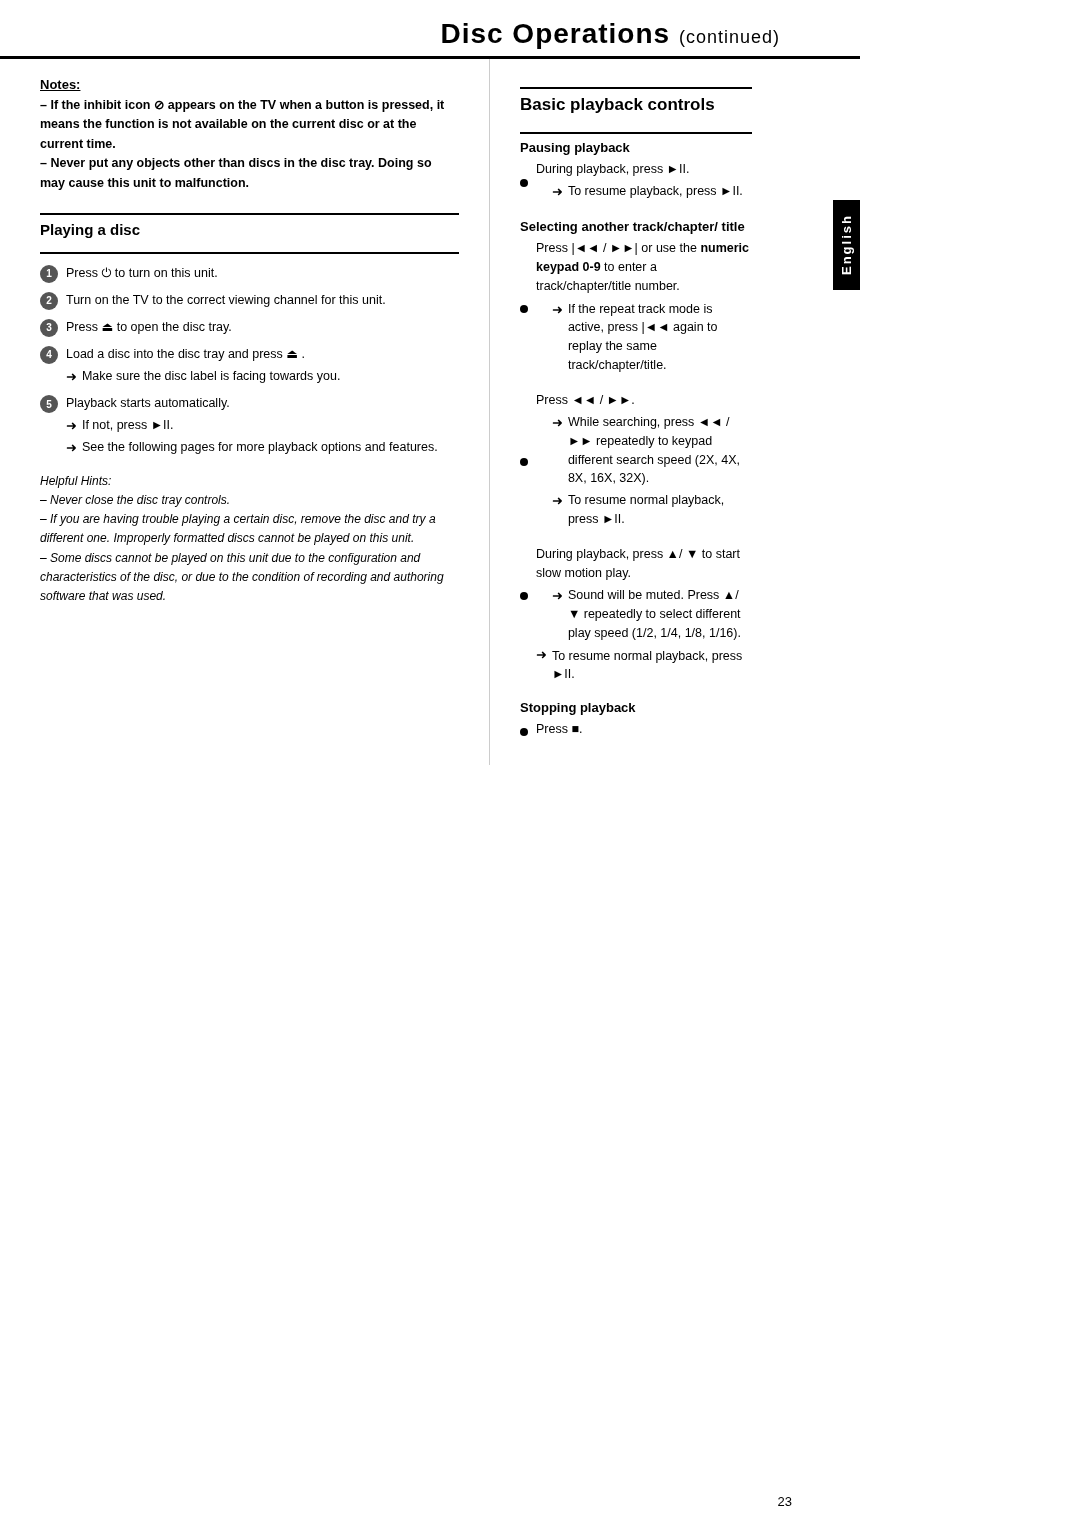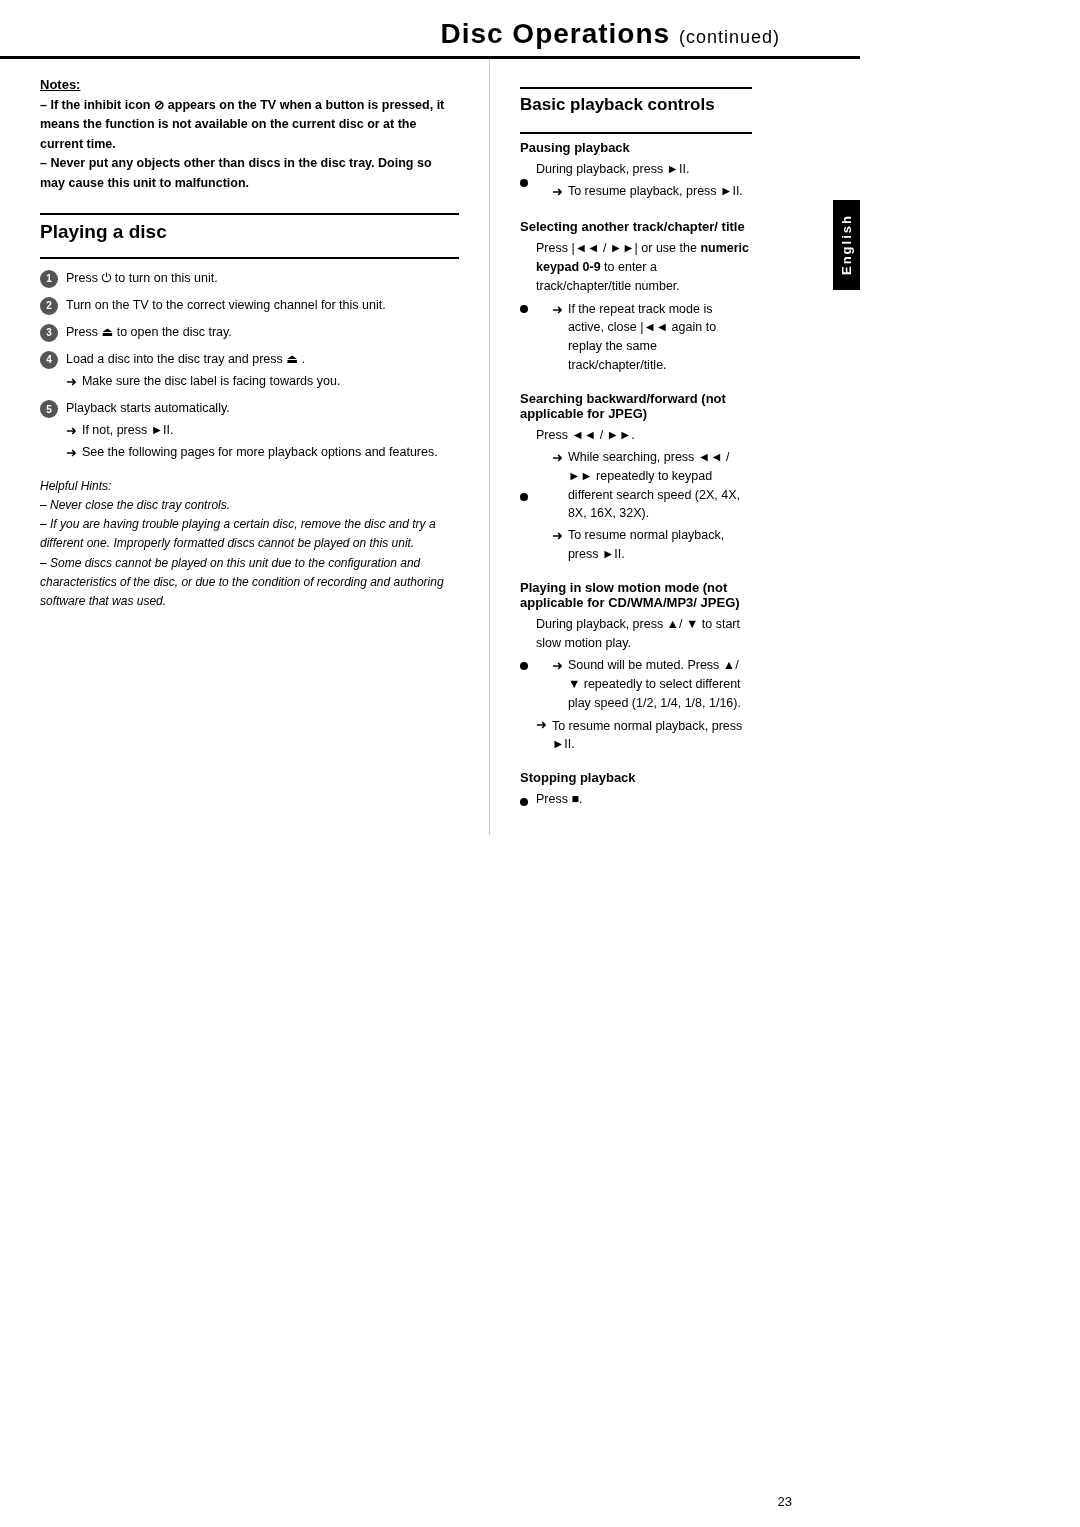--- a/index.html
+++ b/index.html
@@ -91,21 +91,21 @@
 
     
     .divider {
       border: none;
       border-top: 2px solid #000;
       margin: 14px 0 6px 0;
     }
 
     
     .section-heading {
-      font-size: 19px;
+      font-size: 15px;
       font-weight: bold;
       margin-bottom: 1px;
     }
 
     
     .steps-list {
       list-style: none;
       margin-top: 10px;
     }
     .steps-list li {
@@ -336,46 +336,44 @@
       </div>
 
       <div class="subsection">
         <div class="subsection-heading">Selecting another track/chapter/ title</div>
         <div class="bullet-item">
           <span class="bullet-dot"></span>
           <span class="bullet-text">
             Press |◄◄ / ►►| or use the <strong>numeric keypad 0-9</strong> to enter a track/chapter/title number.
             <div class="arrow-line">
               <span class="arrow">➜</span>
-              <span class="arrow-text">If the repeat track mode is active, close |◄◄ again to replay the same track/chapter/title.</span>
+              <span class="arrow-text">If the repeat track mode is active, press |◄◄ again to replay the same track/chapter/title.</span>
             </div>
           </span>
         </div>
       </div>
 
       <div class="subsection">
-        <div class="subsection-heading">Searching backward/forward (not applicable for JPEG)</div>
         <div class="bullet-item">
           <span class="bullet-dot"></span>
           <span class="bullet-text">
             Press ◄◄ / ►►.
             <div class="arrow-line">
               <span class="arrow">➜</span>
               <span class="arrow-text">While searching, press ◄◄ / ►► repeatedly to keypad different search speed (2X, 4X, 8X, 16X, 32X).</span>
             </div>
             <div class="arrow-line">
               <span class="arrow">➜</span>
               <span class="arrow-text">To resume normal playback, press ►II.</span>
             </div>
           </span>
         </div>
       </div>
 
       <div class="subsection">
-        <div class="subsection-heading">Playing in slow motion mode (not applicable for CD/WMA/MP3/ JPEG)</div>
         <div class="bullet-item">
           <span class="bullet-dot"></span>
           <span class="bullet-text">
             During playback, press ▲/ ▼ to start slow motion play.
             <div class="arrow-line">
               <span class="arrow">➜</span>
               <span class="arrow-text">Sound will be muted. Press ▲/ ▼ repeatedly to select different play speed (1/2, 1/4, 1/8, 1/16).</span>
             </div>
           </span>
         </div>

